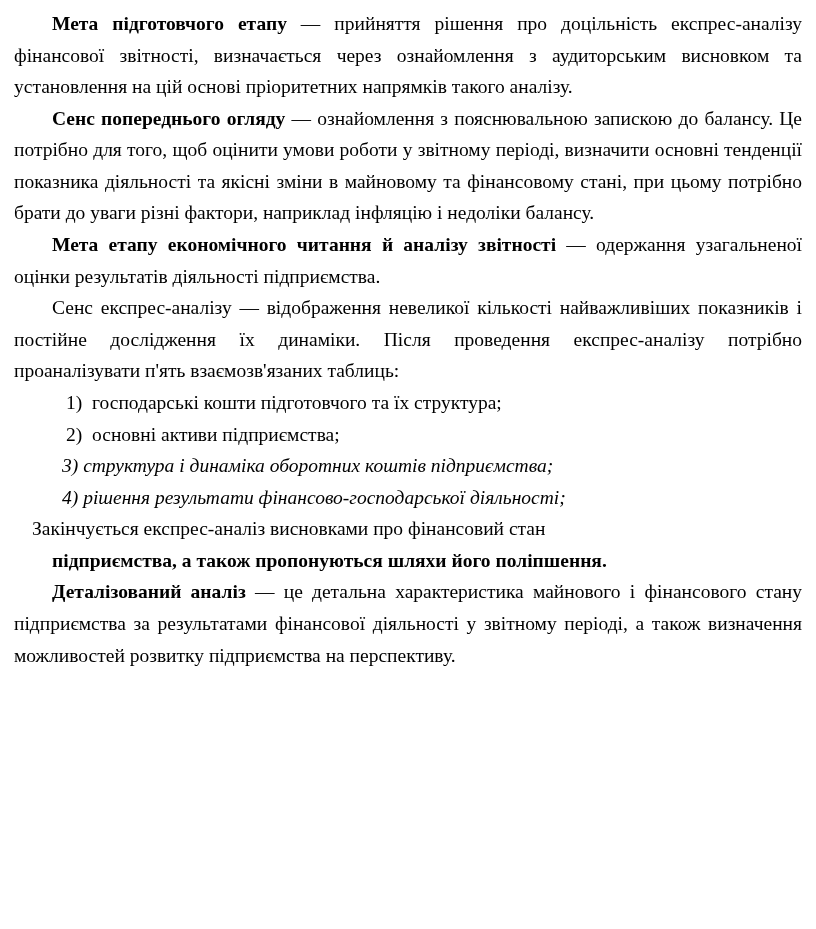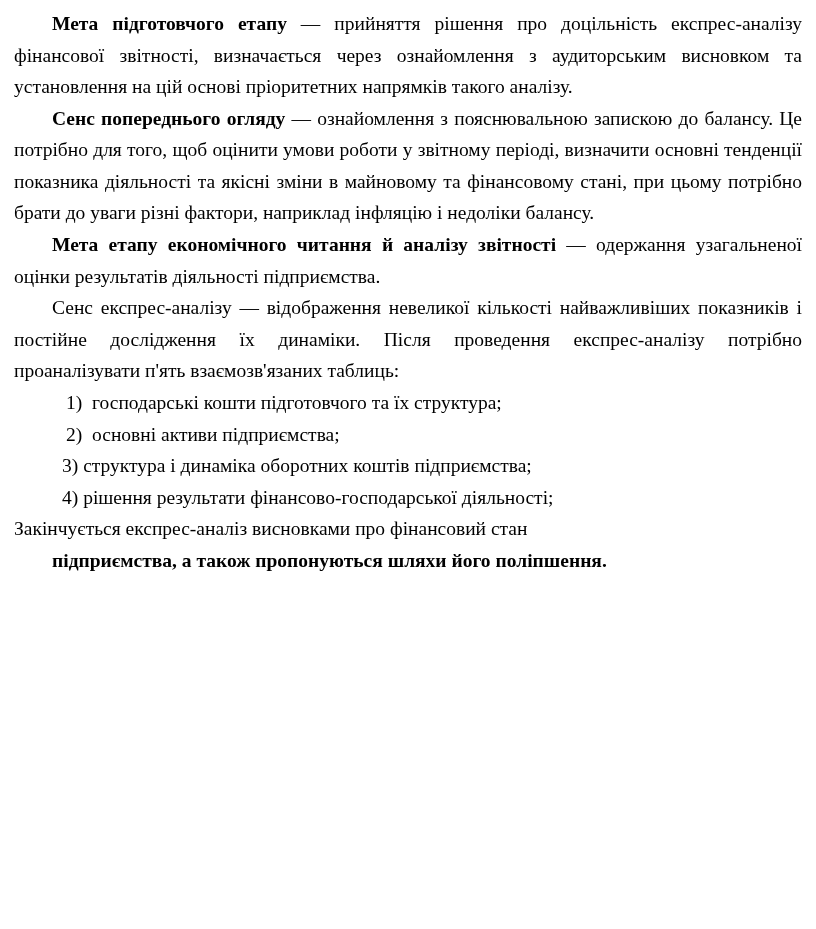--- a/index.html
+++ b/index.html
@@ -40,37 +40,39 @@
     text-justify: inter-word;
     display: block;
   }
   .li-indent-1 {
     padding-left: 52px;
     text-indent: 0;
   }
   .li-indent-2 {
     padding-left: 48px;
     text-indent: 0;
+    font-style: italic;
   }
   .li-num {
     display: inline-block;
     min-width: 0;
   }
   .li-spread {
     font-size: 19.5px;
     line-height: 1.62;
     text-align: justify;
     text-align-last: justify;
     padding-left: 52px;
   }
   .tail-line {
     font-size: 19.5px;
     line-height: 1.62;
     text-align: left;
     text-indent: 0;
+    margin-left: 18px;
   }
   .tail-line-indent {
     font-size: 19.5px;
     line-height: 1.62;
     text-align: left;
     text-indent: 38px;
     font-weight: bold;
   }
 </style>
 </head>
@@ -108,14 +110,17 @@
 
   <div class="listitem li-indent-2">
     <span class="li-num">4)</span>&nbsp;<span>рішення результати фінансово-господарської діяльності;</span>
   </div>
 
 
   <div class="tail-line">Закінчується експрес-аналіз висновками про фінансовий стан</div>
 
   <div class="tail-line-indent">підприємства, а також пропонуються шляхи його поліпшення.</div>
 
+  <p class="para">
+    <span class="b">Деталізований аналіз</span><span> — це детальна характеристика майнового і фінансового стану підприємства за результатами фінансової діяльності у звітному періоді, а також визначення можливостей розвитку підприємства на перспективу.</span>
+  </p>
 
 </div>
 
 </body></html>

